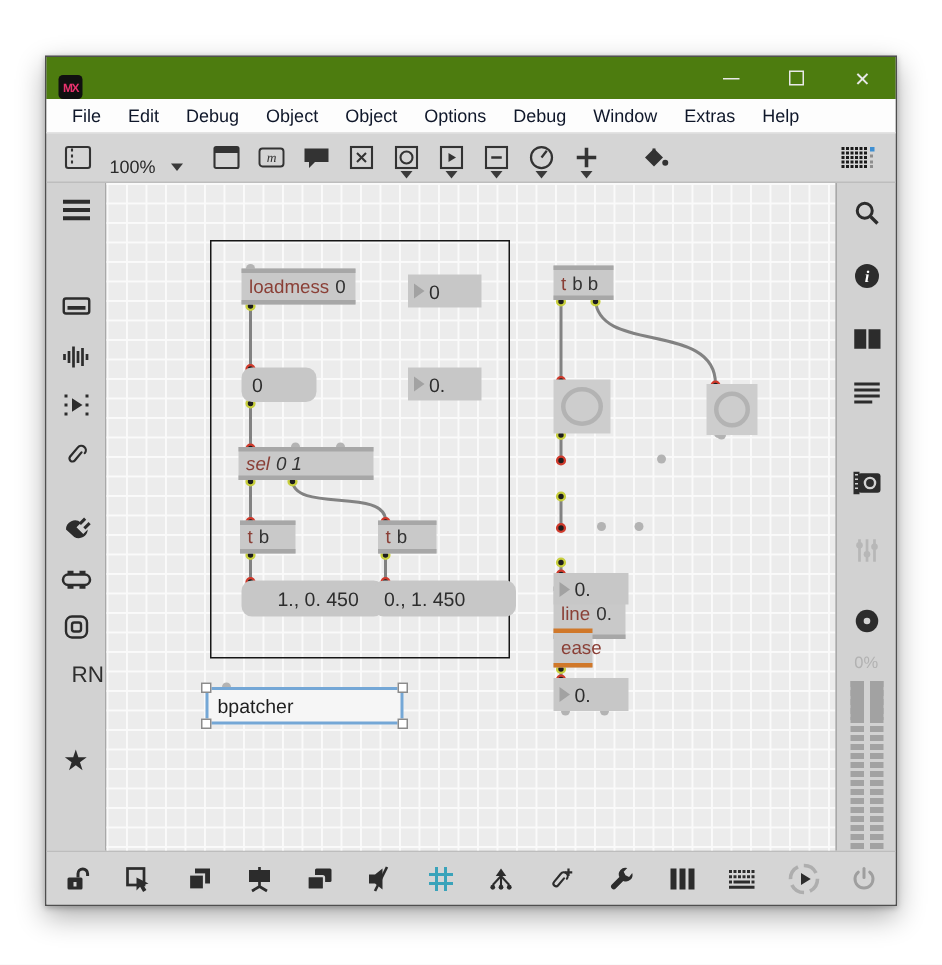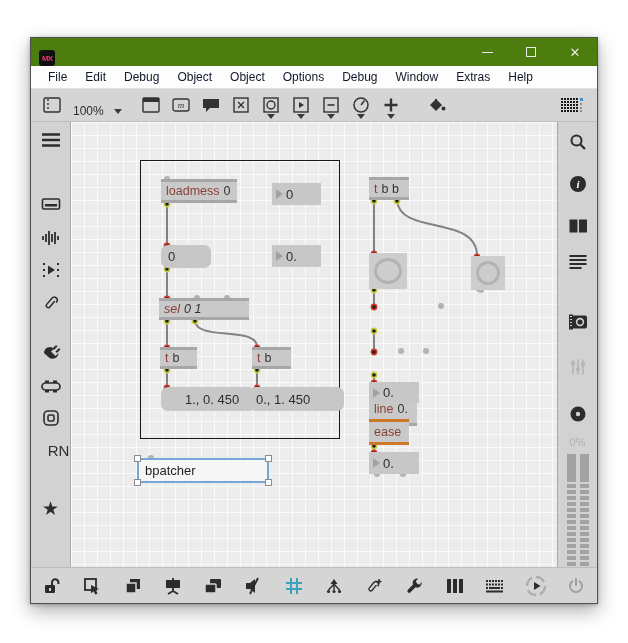--- a/index.html
+++ b/index.html
@@ -423,21 +423,21 @@
             <i></i>
           </div>
         <div class="objbox" style="left:298px; top:229px; width:48px; height:35px;margin-top:40px;">
           <span class="oname">line</span>
             <span class="oargs">0.</span>
         </div>
         <div class="numbox" style="left:298px; top:260px; width:50px; height:21px;">
           <span class="tri"></span>
             <span>0.</span>
         </div>
-        <div class="objbox ease-box" style="left:298px; top:297px; width:40px; height:26px;">
+        <div class="objbox ease-box" style="left:298px; top:297px; width:26px; height:26px;">
           <span class="oname">ease</span>
         </div>
         <div class="numbox" style="left:298px; top:330px; width:50px; height:22px;">
           <span class="tri"></span>
             <span>0.</span>
         </div>
 
         <div class="bpatcher" style="left:66px; top:336px; width:132px; height:25px;">
           <span>bpatcher</span>
           <div class="handle" style="left:-5px; top:-5px;"></div>

